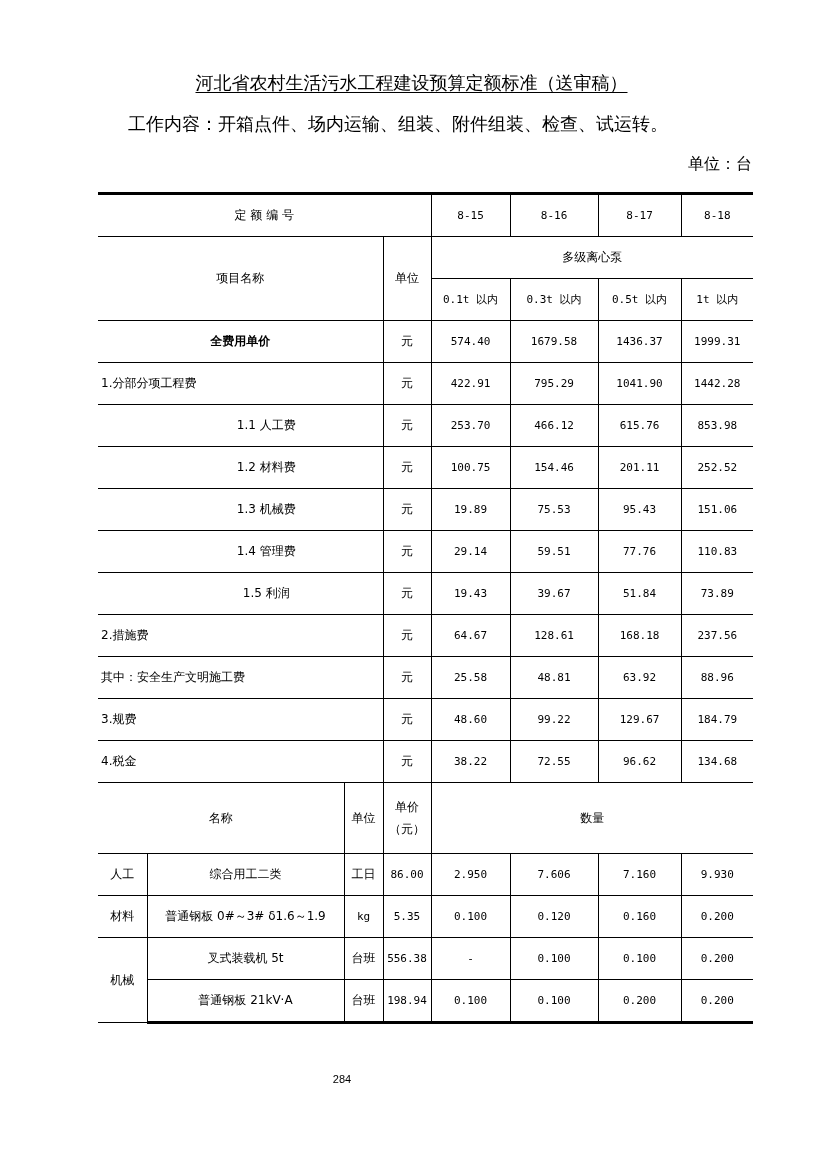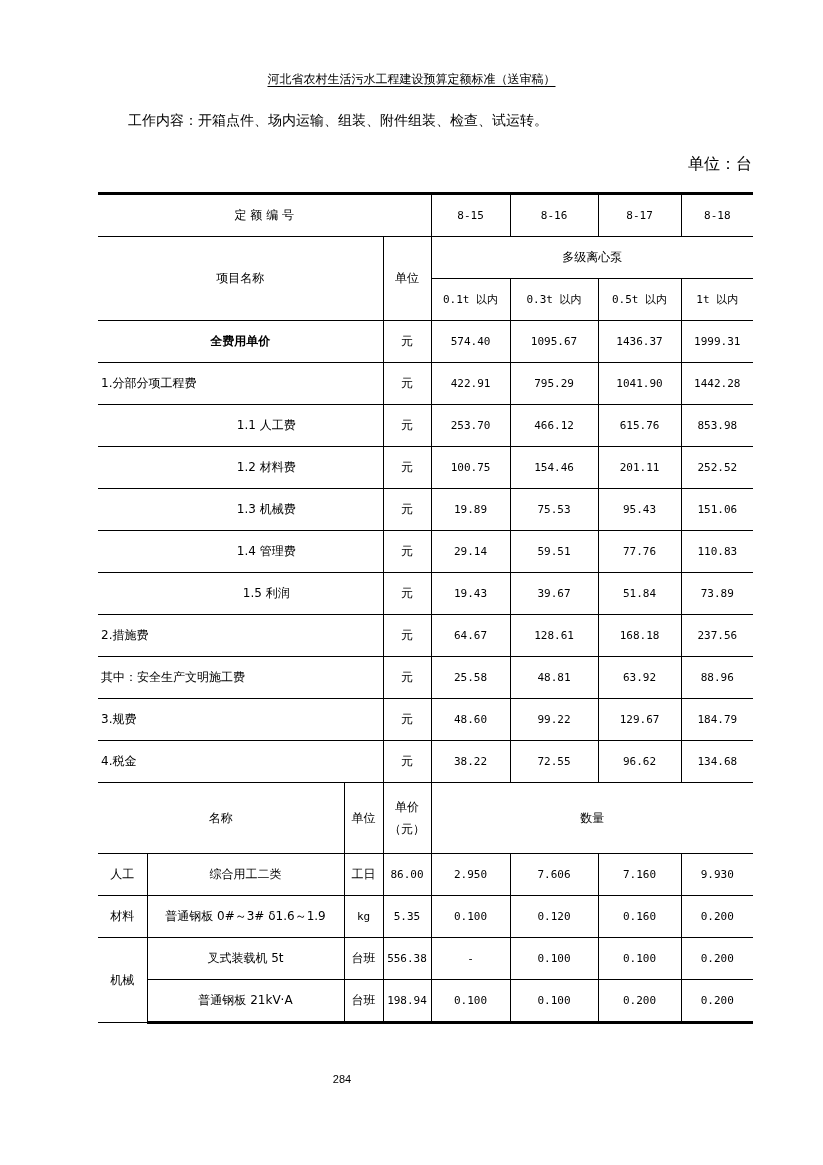--- a/index.html
+++ b/index.html
@@ -3,25 +3,25 @@
 <meta charset="utf-8">
 <style>
   html, body { margin: 0; padding: 0; background: #ffffff; }
   body {
     width: 823px; height: 1165px; position: relative; overflow: hidden;
     font-family: "DejaVu Sans", "Liberation Sans", sans-serif;
     color: #000;
   }
   .title {
     position: absolute; left: 0; width: 823px; top: 71px; text-align: center;
-    font-size: 12px;
+    font-size: 18px;
   }
   .title span { text-decoration: underline; text-underline-offset: 3px; }
   .work {
-    position: absolute; left: 128px; top: 112px; font-size: 14px;
+    position: absolute; left: 128px; top: 112px; font-size: 18px;
   }
   .unit-label {
     position: absolute; right: 71px; top: 154px; font-size: 16px;
   }
   table.q {
     position: absolute; left: 98px; top: 192px;
     border-collapse: collapse; table-layout: fixed;
     width: 655px;
     font-size: 11px;
   }
@@ -82,21 +82,21 @@
     <td class="h43">0.1t 以内</td>
     <td>0.3t 以内</td>
     <td>0.5t 以内</td>
     <td class="last">1t 以内</td>
   </tr>
 
   <tr>
     <td class="cjk first bold h43" colspan="3">全费用单价</td>
     <td class="cjk">元</td>
     <td>574.40</td>
-    <td>1095.67</td>
+    <td>1679.58</td>
     <td>1436.37</td>
     <td class="last">1999.31</td>
   </tr>
   <tr>
     <td class="cjk first left h43" colspan="3">1.分部分项工程费</td>
     <td class="cjk">元</td>
     <td>422.91</td>
     <td>795.29</td>
     <td>1041.90</td>
     <td class="last">1442.28</td>

